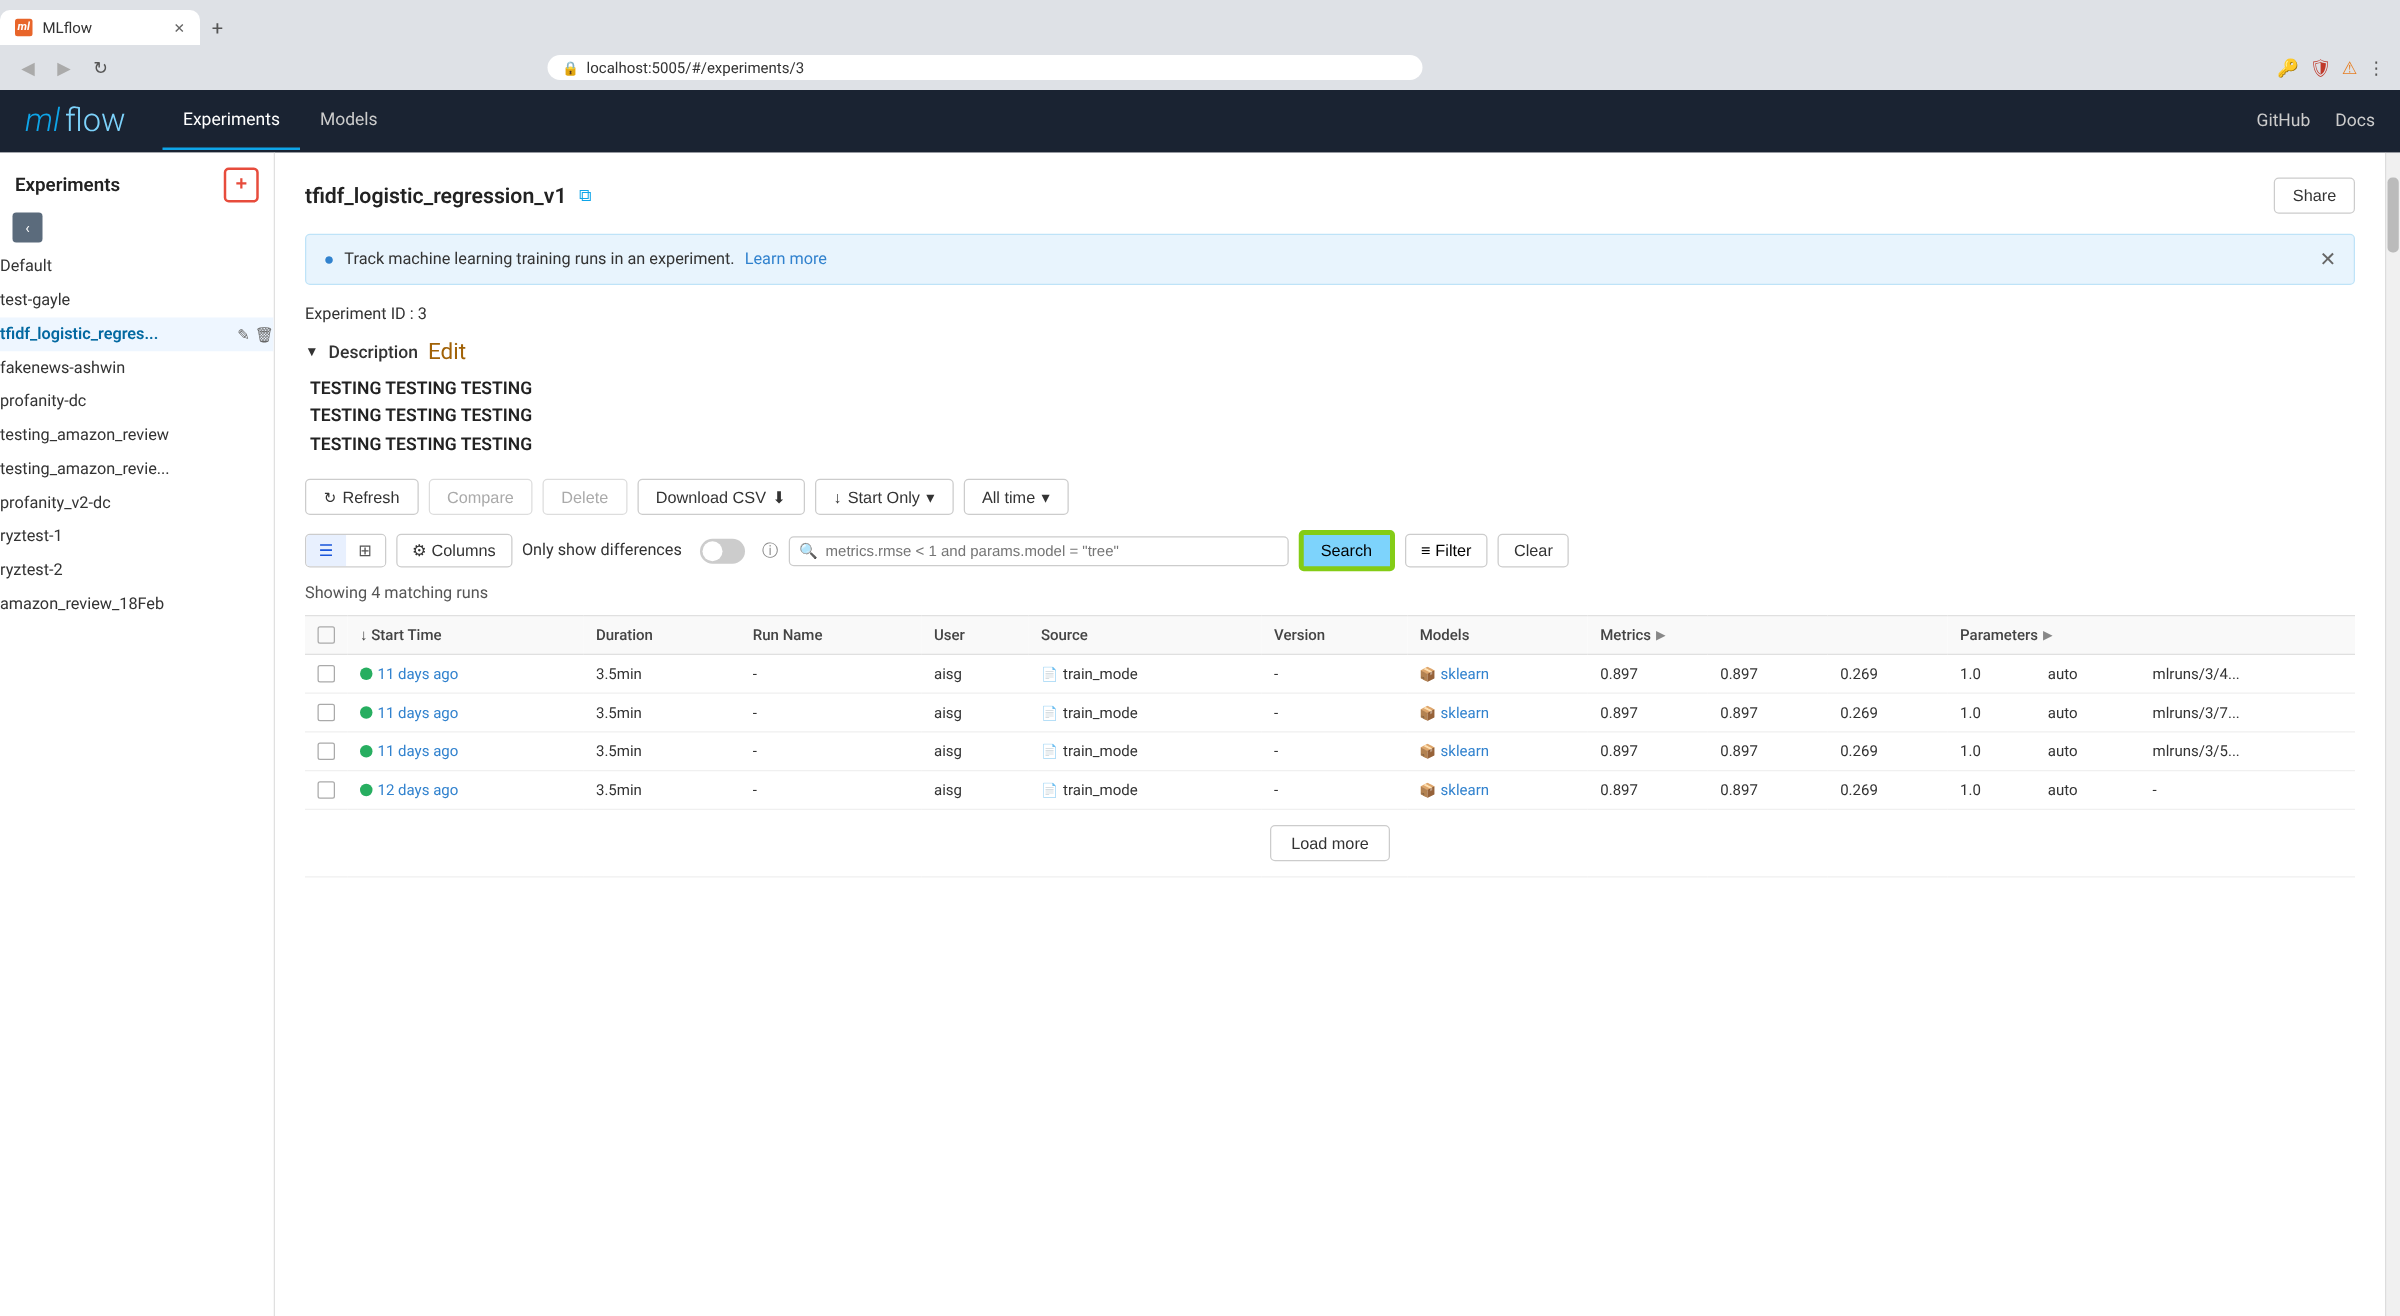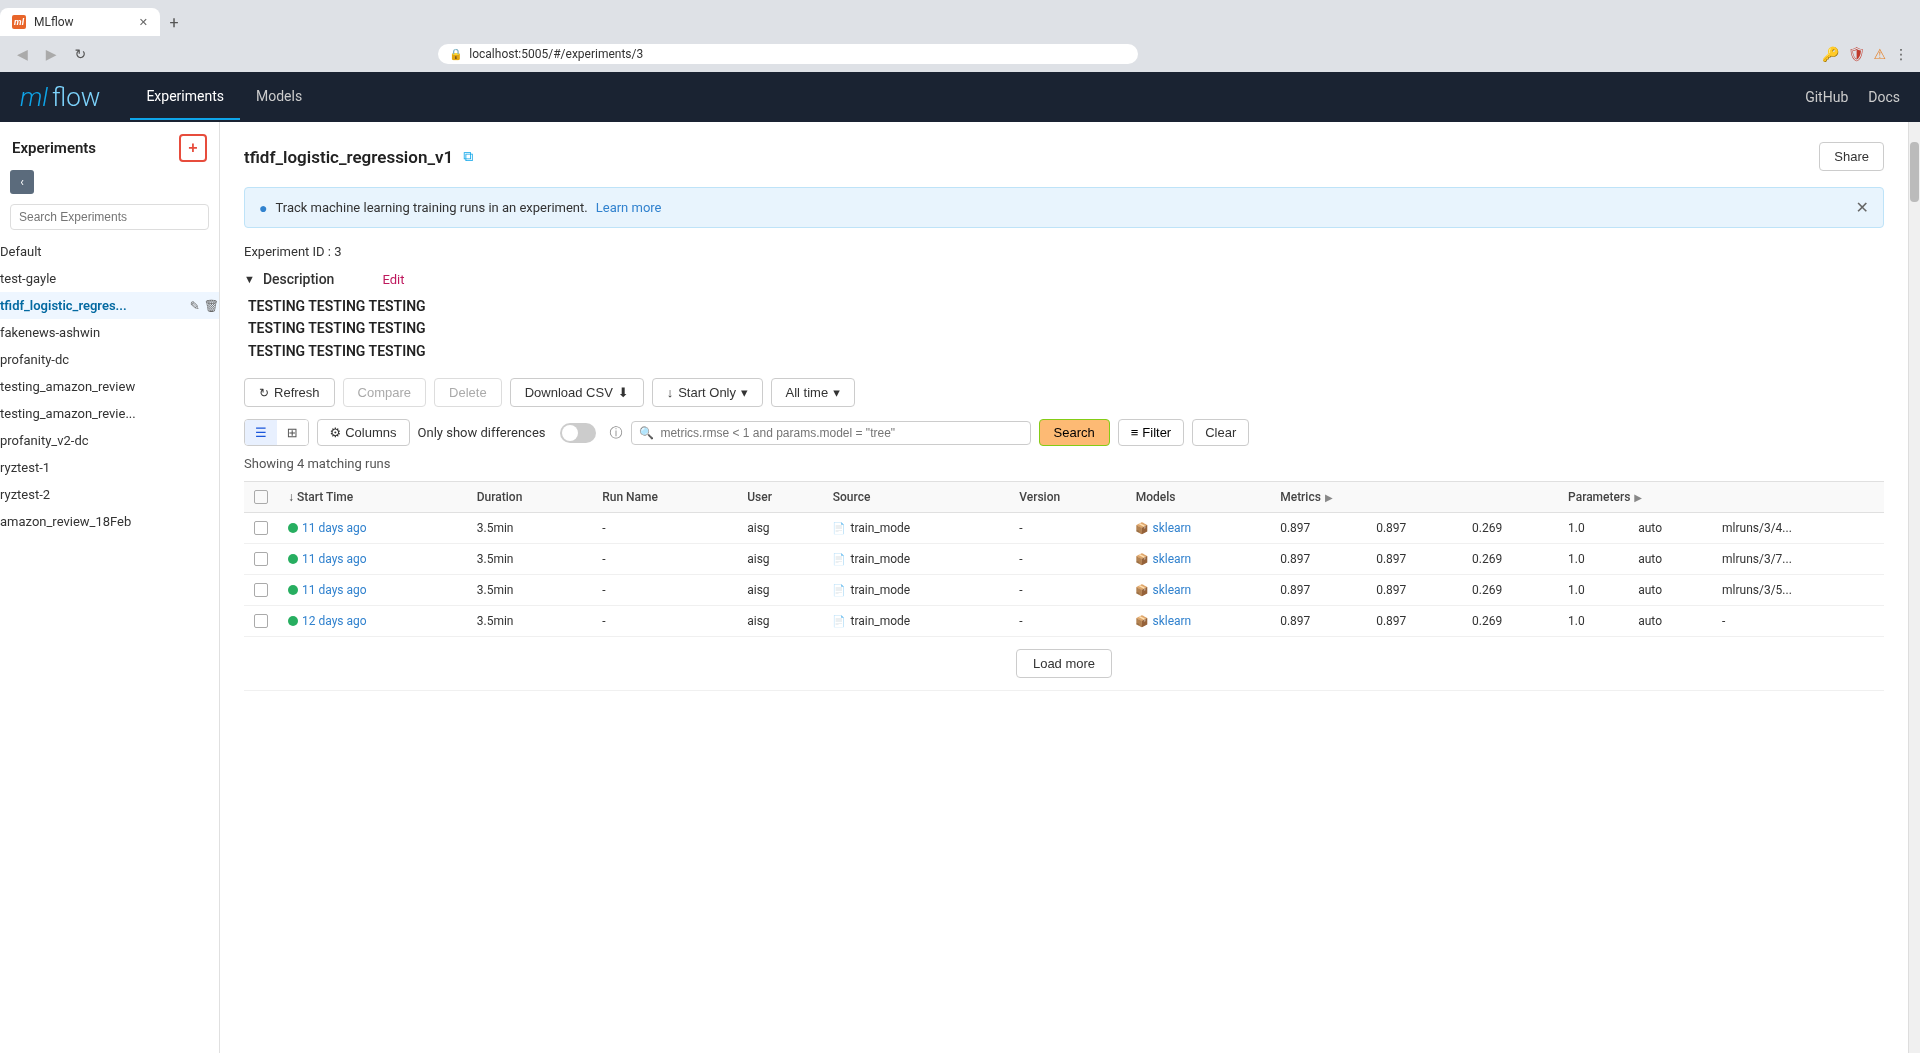--- a/index.html
+++ b/index.html
@@ -69,21 +69,21 @@
 
     
     .experiment-id { font-size: 13px; color: #333; margin-bottom: 12px; }
     .experiment-id span { color: #333; }
 
     
     .description-section { margin-bottom: 16px; }
     .description-header { display: flex; align-items: center; gap: 8px; margin-bottom: 8px; cursor: pointer; }
     .description-arrow { color: #333; font-size: 11px; }
     .description-label { font-size: 14px; font-weight: 500; color: #333; }
-    .description-edit { color: #be185d; font-size: 13px; cursor: pointer; margin-left: 40px; }
+    .description-edit { color: #a16207; font-size: 18px; cursor: pointer; }
     .description-text { font-size: 14px; font-weight: 600; color: #222; line-height: 1.6; padding-left: 4px; }
 
     
     .runs-toolbar { display: flex; align-items: center; gap: 8px; margin-bottom: 12px; flex-wrap: wrap; }
     .toolbar-btn { padding: 6px 14px; background: white; border: 1px solid #ccc; border-radius: 4px; font-size: 13px; cursor: pointer; color: #333; display: flex; align-items: center; gap: 5px; }
     .toolbar-btn.disabled { color: #aaa; border-color: #ddd; cursor: default; }
     .toolbar-btn-icon { font-size: 12px; }
     .dropdown-btn { display: flex; align-items: center; gap: 5px; }
 
     
@@ -92,21 +92,21 @@
     .view-btn { padding: 5px 10px; background: white; border: none; cursor: pointer; color: #555; font-size: 13px; }
     .view-btn.active { background: #e8f0fe; color: #1a56db; }
     .columns-btn { padding: 5px 12px; background: white; border: 1px solid #ccc; border-radius: 4px; font-size: 13px; cursor: pointer; color: #333; display: flex; align-items: center; gap: 4px; }
     .diff-toggle { display: flex; align-items: center; gap: 14px; font-size: 13px; color: #333; }
     .toggle-switch { width: 36px; height: 20px; background: #ccc; border-radius: 10px; position: relative; cursor: pointer; }
     .toggle-knob { position: absolute; width: 16px; height: 16px; background: white; border-radius: 50%; top: 2px; left: 2px; transition: left 0.2s; }
     .info-circle { color: #888; font-size: 13px; cursor: pointer; }
     .search-bar { display: flex; align-items: center; flex: 1; border: 1px solid #ccc; border-radius: 4px; padding: 4px 8px; gap: 6px; min-width: 200px; max-width: 400px; }
     .search-bar input { border: none; outline: none; font-size: 12px; color: #555; flex: 1; background: transparent; }
     .search-icon { color: #888; font-size: 12px; }
-    .search-btn { padding: 5px 14px; background: #fdba74; border: 1px solid #84cc16; border-radius: 4px; font-size: 13px; cursor: pointer; }
+    .search-btn { padding: 5px 14px; background: #7dd3fc; border: 4px solid #84cc16; border-radius: 4px; font-size: 13px; cursor: pointer; }
     .filter-btn { padding: 5px 12px; background: white; border: 1px solid #ccc; border-radius: 4px; font-size: 13px; cursor: pointer; display: flex; align-items: center; gap: 4px; }
     .clear-btn { padding: 5px 12px; background: white; border: 1px solid #ccc; border-radius: 4px; font-size: 13px; cursor: pointer; color: #333; }
 
     
     .results-count { font-size: 13px; color: #555; margin-bottom: 10px; }
 
     
     .runs-table { width: 100%; border-collapse: collapse; font-size: 12px; }
     .runs-table th { background: #f9f9f9; border-bottom: 1px solid #e0e0e0; border-top: 1px solid #e0e0e0; padding: 8px 10px; text-align: left; font-weight: 500; color: #444; white-space: nowrap; }
     .runs-table th.sortable { cursor: pointer; }
@@ -191,23 +191,20 @@
 
   <div class="main-layout">
 
     <div class="sidebar">
       <div class="sidebar-header">
         <span class="sidebar-title">Experiments</span>
         <button class="sidebar-add-btn">+</button>
       </div>
       <div style="padding: 0 10px 6px 10px; display:flex; justify-content:flex-start;">
         <div class="sidebar-collapse-btn">‹</div>
-      </div>
-      <div class="sidebar-search">
-        <input type="text" placeholder="Search Experiments" style="">
       </div>
       <div class="sidebar-items">
         <div class="sidebar-item">
           <span class="sidebar-item-name">Default</span>
           <div class="sidebar-item-actions">
             <span class="sidebar-action-icon">✎</span>
             <span class="sidebar-action-icon">🗑</span>
           </div>
         </div>
         <div class="sidebar-item">

